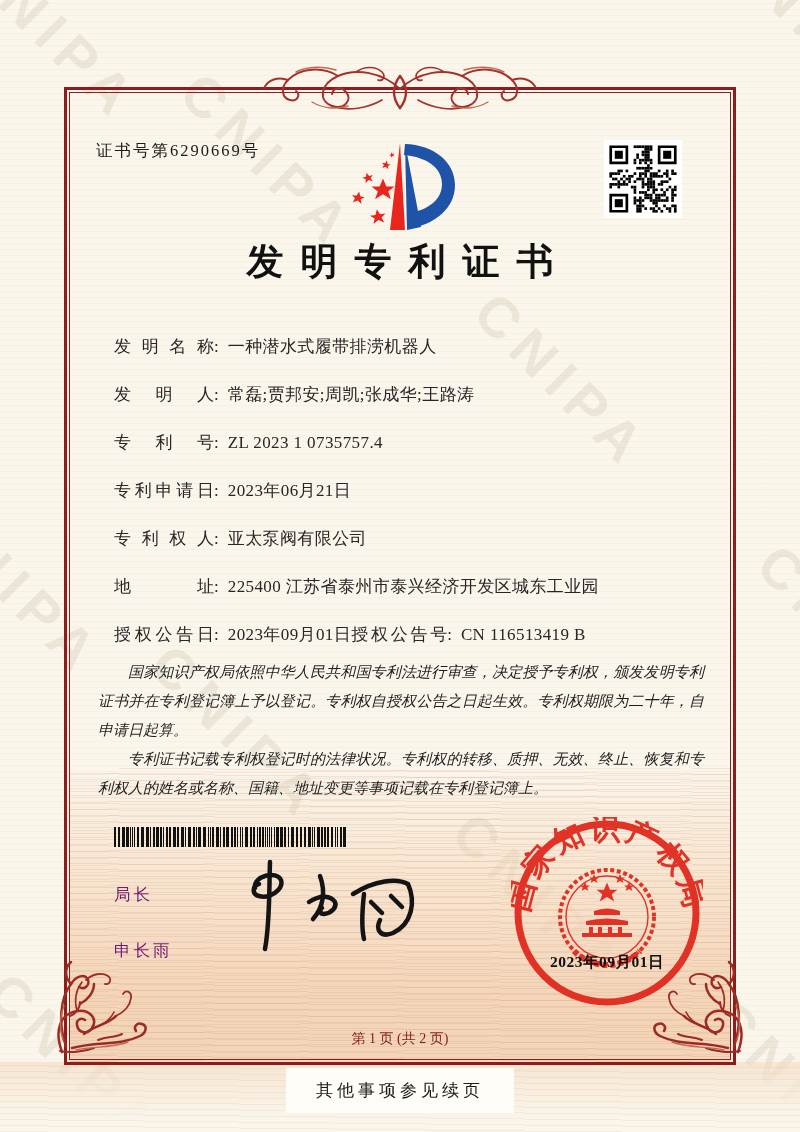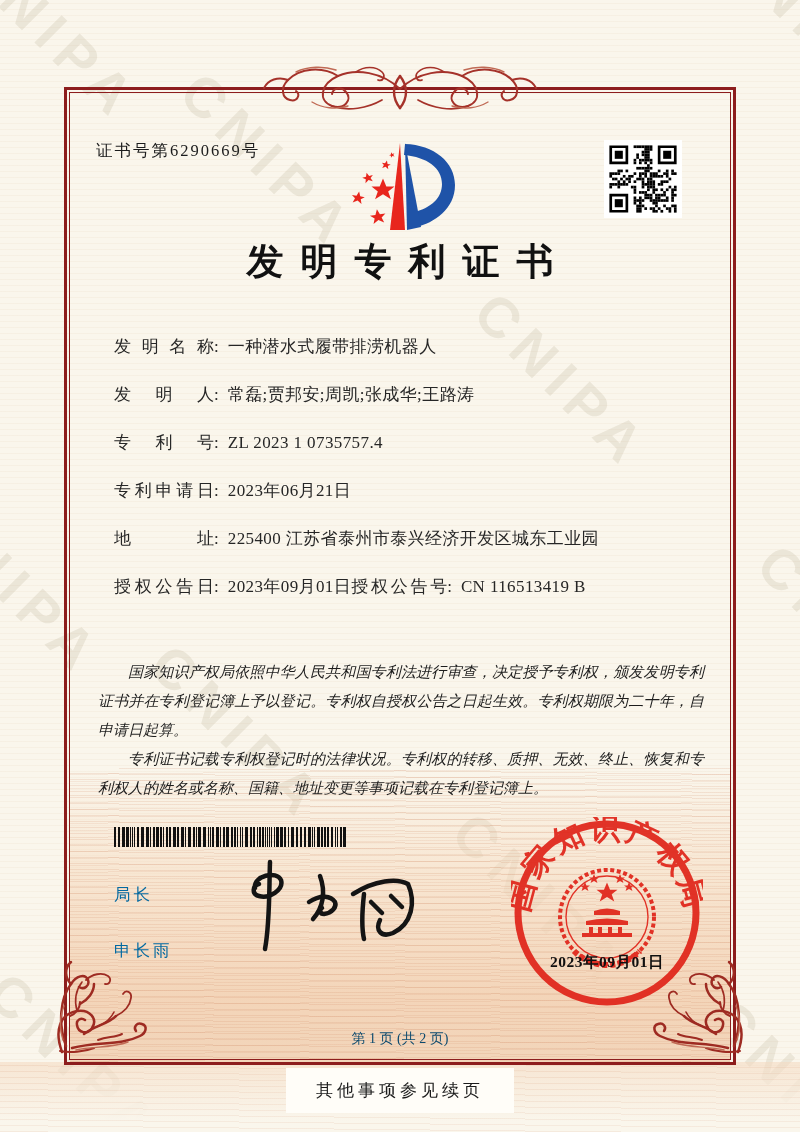--- a/index.html
+++ b/index.html
@@ -40,30 +40,30 @@
           vertical-align:top;}
   .fcolon{display:inline-block;margin-right:9px;}
   .fvalue{letter-spacing:0.4px;}
   .fpair2{}
   
   .paras{left:98px;top:658px;width:606px;font-size:15px;line-height:29px;
          color:#1d1d1d;text-align:justify;font-style:italic;}
   .paras p{margin:0;text-indent:2em;}
   
   .barcode{left:114px;top:827px;width:236px;height:20px;}
-  .signer{font-family:"Liberation Sans",sans-serif;font-size:16.5px;color:#0369a1;
+  .signer{font-family:"Liberation Sans",sans-serif;font-size:16.5px;color:#701a75;
           letter-spacing:3px;}
   .signer-title{left:114px;top:884px;}
   .signer-name{left:114px;top:920px;margin-top:20px;}
   .sig{left:225px;top:850px;}
   .seal{left:511px;top:817px;}
   .seal-date{left:527px;top:952px;width:160px;text-align:center;font-size:15.5px;
              font-weight:600;color:#101010;letter-spacing:0.5px;}
   
-  .page-num{left:0;top:1030px;width:800px;text-align:center;font-size:14px;color:#0c4a6e;}
+  .page-num{left:0;top:1030px;width:800px;text-align:center;font-size:14px;color:#7f1d1d;}
   .foot-note{left:0;top:1068px;width:800px;text-align:center;}
   .foot-note span{display:inline-block;background:#fffdf8;padding:11px 30px;
                   font-size:17px;letter-spacing:4px;color:#1a1a1a;}
   svg{display:block;}
 </style>
 </head>
 <body>
 
 <svg width="0" height="0" class="abs" aria-hidden="true">
   <defs>
@@ -359,20 +359,23 @@
   <div class="frow">
     <span class="flabel">发明人</span><span class="fcolon">:</span><span class="fvalue">常磊;贾邦安;周凯;张成华;王路涛</span>
   </div>
   <div class="frow">
     <span class="flabel">专利号</span><span class="fcolon">:</span><span class="fvalue">ZL 2023 1 0735757.4</span>
   </div>
   <div class="frow">
     <span class="flabel">专利申请日</span><span class="fcolon">:</span><span class="fvalue">2023年06月21日</span>
   </div>
   <div class="frow">
+    <span class="flabel">专利权人</span><span class="fcolon">:</span><span class="fvalue">亚太泵阀有限公司</span>
+  </div>
+  <div class="frow">
     <span class="flabel">地址</span><span class="fcolon">:</span><span class="fvalue">225400 江苏省泰州市泰兴经济开发区城东工业园</span>
   </div>
   <div class="frow">
     <span class="flabel">授权公告日</span><span class="fcolon">:</span><span class="fvalue">2023年09月01日</span><span class="fpair2"><span class="flabel" style="width:96px">授权公告号</span><span class="fcolon">:</span><span class="fvalue">CN 116513419 B</span></span>
   </div>
 </div>
 
 <div class="abs paras">
   <p>国家知识产权局依照中华人民共和国专利法进行审查，决定授予专利权，颁发发明专利证书并在专利登记簿上予以登记。专利权自授权公告之日起生效。专利权期限为二十年，自申请日起算。</p>
   <p>专利证书记载专利权登记时的法律状况。专利权的转移、质押、无效、终止、恢复和专利权人的姓名或名称、国籍、地址变更等事项记载在专利登记簿上。</p>

